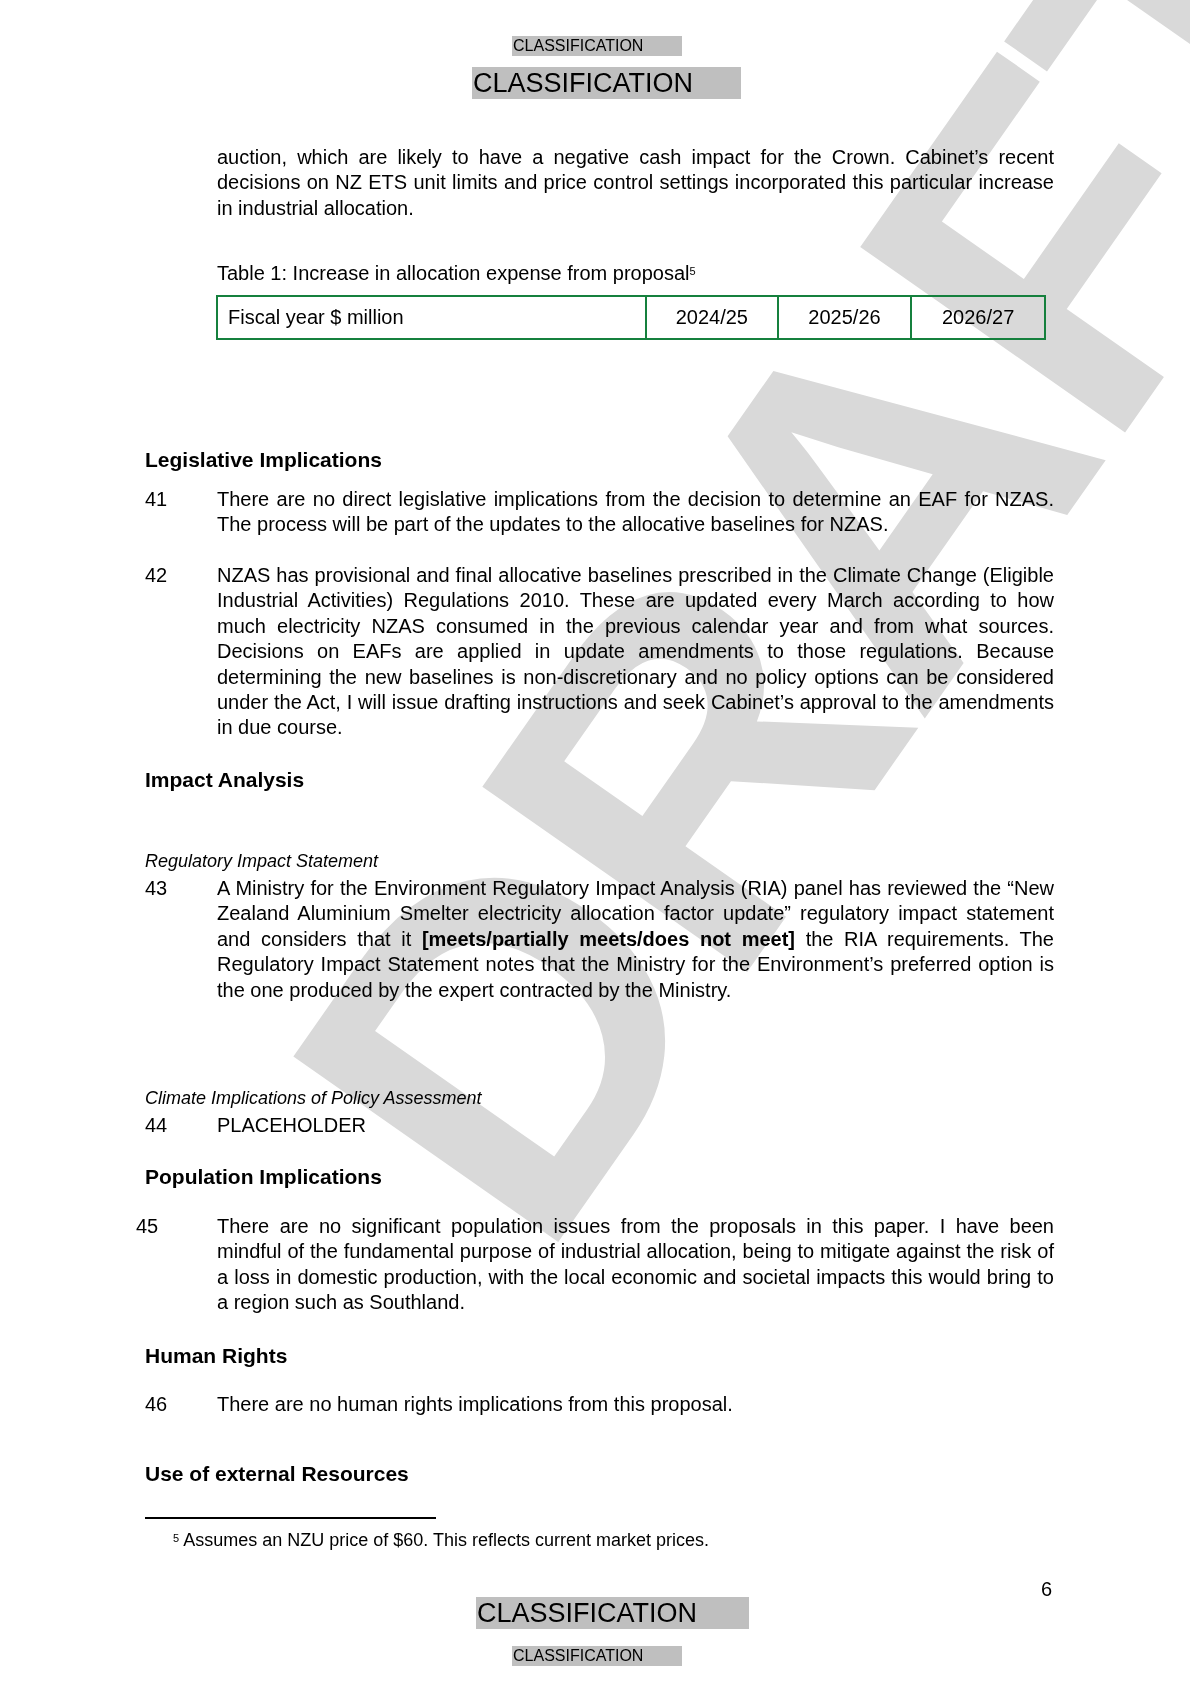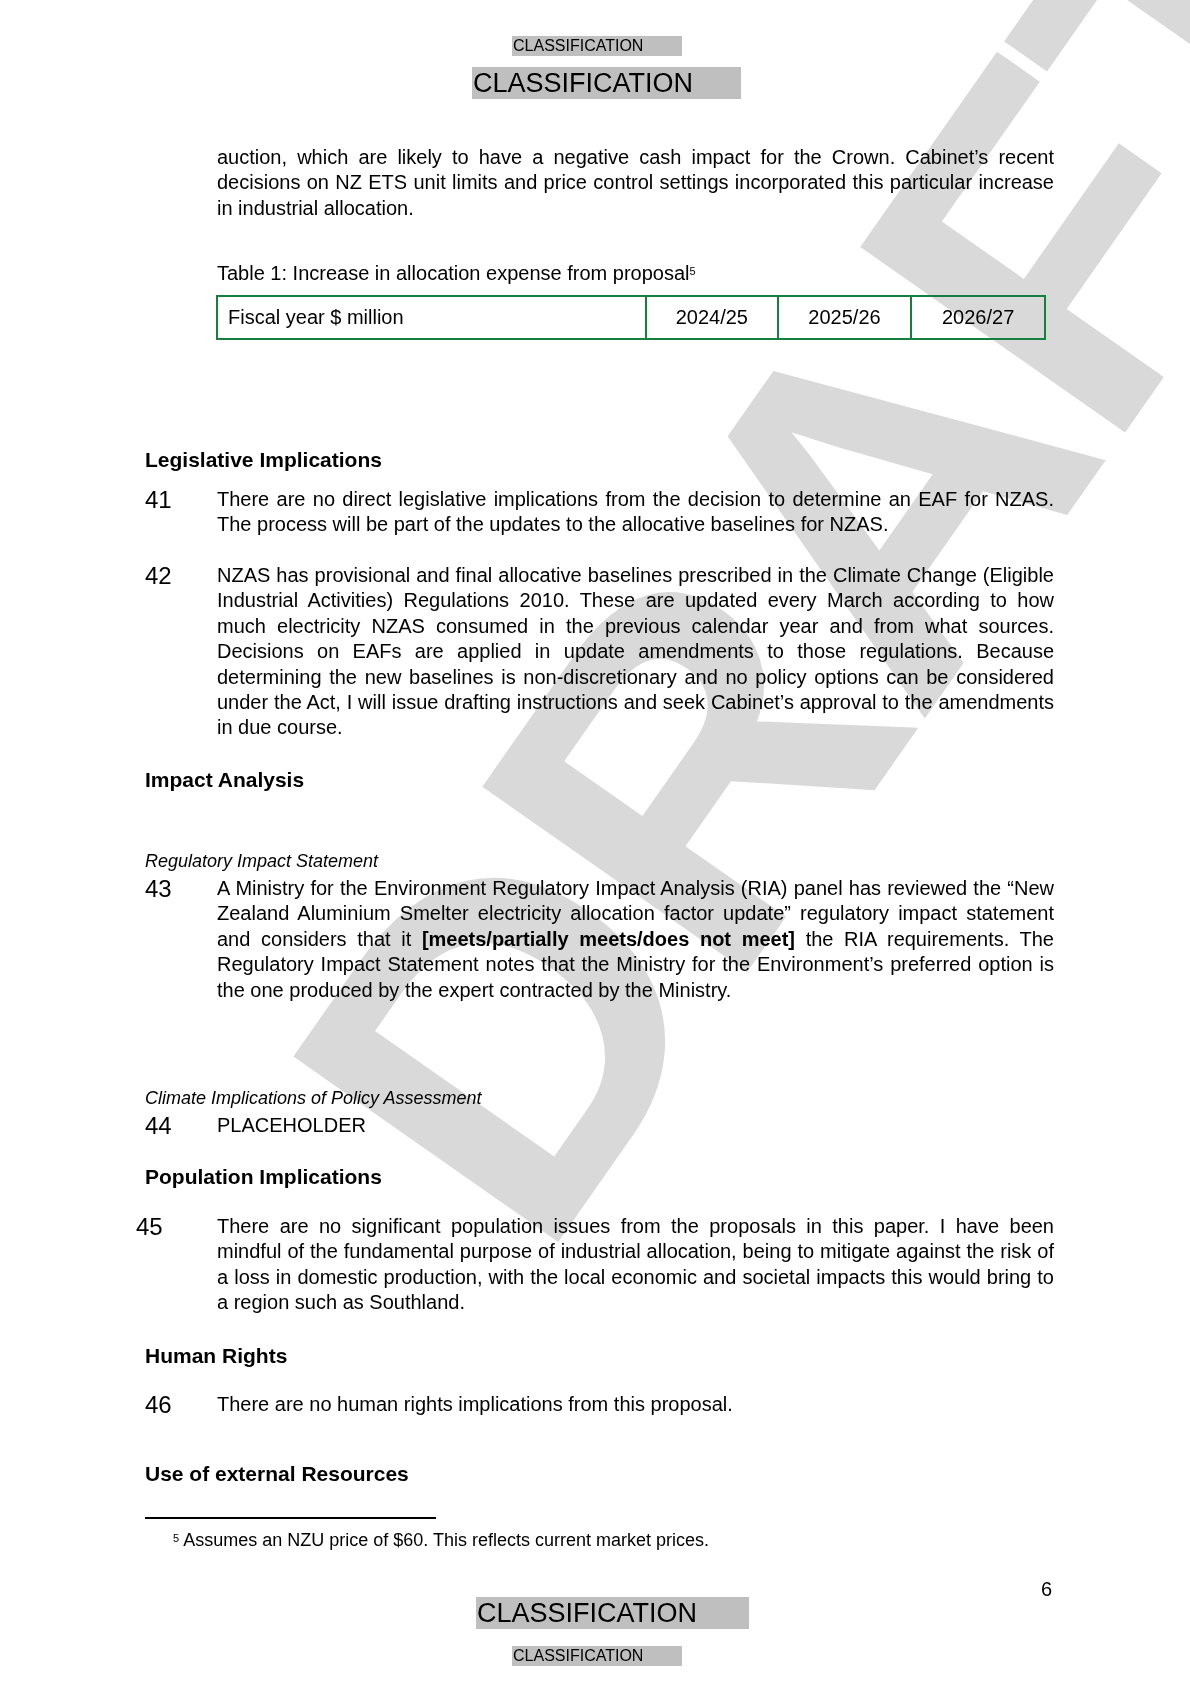--- a/index.html
+++ b/index.html
@@ -4,21 +4,21 @@
 <style>
   html, body { margin:0; padding:0; background:#ffffff; }
   body { width:1190px; height:1684px; position:relative; overflow:hidden;
          font-family:"Liberation Sans", sans-serif; color:#000; }
   .abs { position:absolute; }
   .cls-small { background:#bfbfbf; font-size:16px; line-height:20px; height:20px; padding-left:0; }
   .cls-large { background:#bfbfbf; font-size:27px; line-height:32px; height:32px; }
   .body-text { font-size:20px; line-height:25.4px; text-align:justify; text-align-last:left; }
   .heading { font-size:21px; font-weight:bold; line-height:26px; }
   .subhead { font-size:18px; font-style:italic; line-height:24px;margin-top:20px; }
-  .para-num { font-size:24px; line-height:25.4px;text-align:right; }
+  .para-num { font-size:20px; line-height:25.4px;text-align:right; }
   table.t1 { border-collapse:collapse; font-size:20px; }
   table.t1 td { border:2px solid #15803d; height:41px; padding:0 10px; }
   table.t1 td.num { text-align:center; }
   .watermark { position:absolute; left:140px; top:400px; font-family:"Liberation Sans", sans-serif;
        font-weight:bold; font-size:470px; color:#d9d9d9; transform:rotate(-55deg);
        transform-origin:left top; white-space:nowrap; line-height:1; pointer-events:none; z-index:0;
        letter-spacing:-10px; }
   .content { position:absolute; z-index:1; }
   .fn-rule { background:#000; height:2px; }
   .fn { font-size:18px; line-height:22px;margin-left:28px; }

